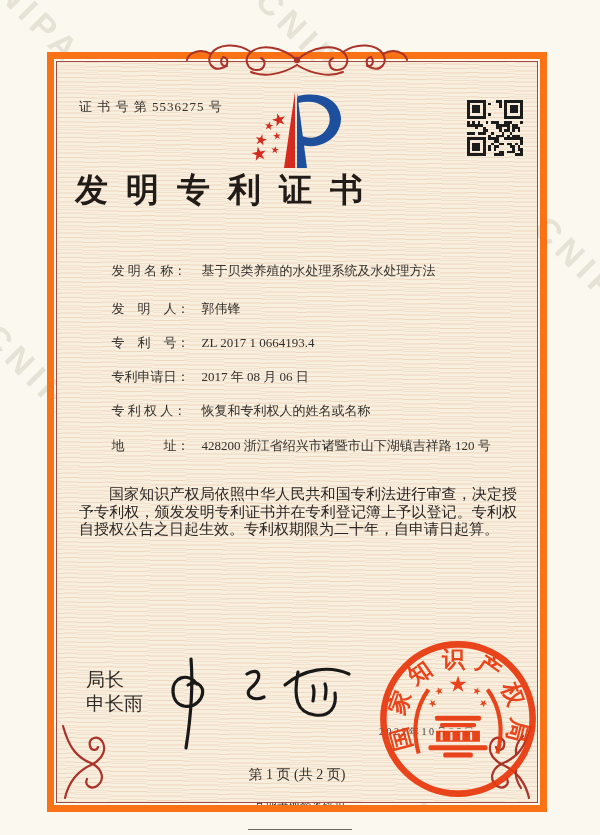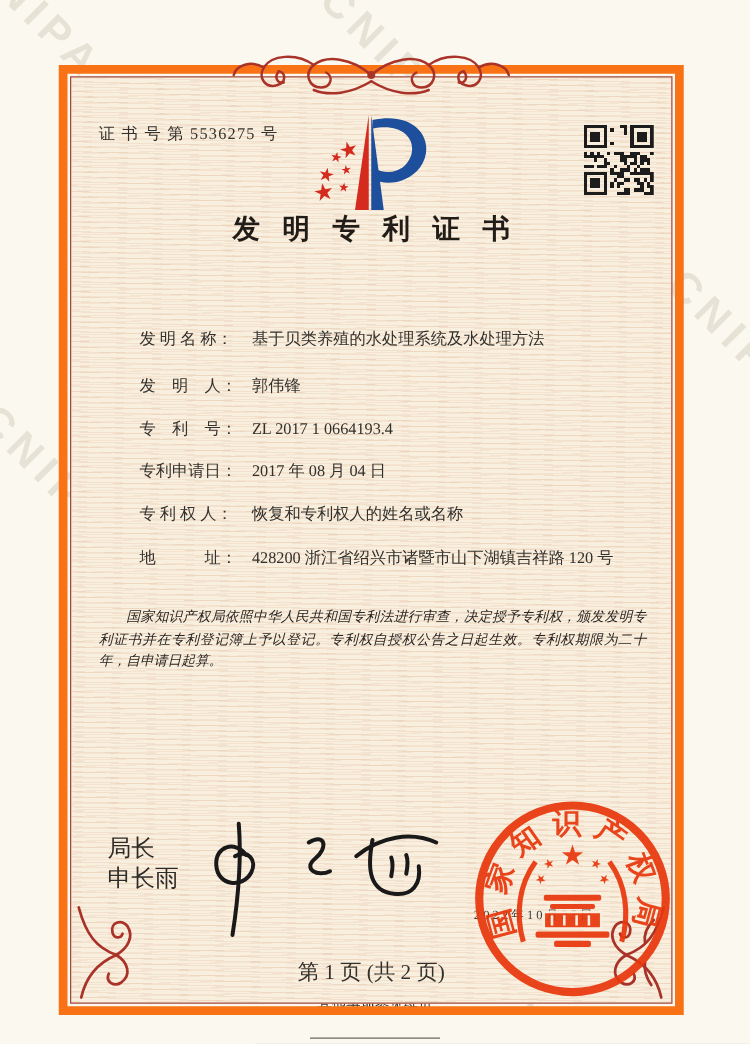--- a/index.html
+++ b/index.html
@@ -33,47 +33,47 @@
   }
   .ornament{position:absolute;z-index:2;pointer-events:none}
   .top-flourish{left:50%;top:-21px;transform:translateX(-50%)}
   .corner-br{right:2px;bottom:0}
   .corner-bl{left:2px;bottom:0;transform:scaleX(-1)}
 
   .cert-no{position:absolute;left:22px;top:36px;font-size:13px;letter-spacing:1px;white-space:pre}
   .logo{position:absolute;left:50%;margin-left:-65px;top:28px;width:130px;height:80px}
   .qr{position:absolute;right:14px;top:38px;width:56px;height:56px}
   .title{
-    position:absolute;left:0;right:0;top:106px;text-align:center;
-    font-size:22px;font-weight:bold;letter-spacing:18px;text-indent:18px;color:#211c17;
+    position:absolute;left:0;right:0;top:106px;text-align:left;
+    font-size:33px;font-weight:bold;letter-spacing:18px;text-indent:18px;color:#211c17;
     white-space:nowrap;
   }
 
   .fields{position:absolute;left:22px;right:18px;top:0;height:0}
   .frow{position:absolute;left:0;right:0;font-size:13px;white-space:pre;color:#33302c}
   .frow .flabel{display:inline-block;min-width:90px;white-space:pre}
   .r1{top:184px}.r2{top:222px}.r3{top:256px}.r4{top:290px}.r5{top:324px}.r6{top:359px}.r7{top:394px}
   .pair2{position:absolute;left:227px;top:0;white-space:pre}
 
   .bodytext{
     position:absolute;left:22px;right:20px;top:424px;
-    font-size:11px;line-height:17.5px;text-align:justify;
-    font-style:italic;color:#2a2522;
+    font-size:15px;line-height:17.5px;text-align:justify;
+    color:#2a2522;
   }
   .bodytext p{margin:0;text-indent:2em}
 
   .signer{position:absolute;left:29px;top:606px;font-size:19px;line-height:24px;color:#2e2a25}
   .signature{position:absolute;left:100px;top:590px;width:215px;height:105px;z-index:2}
 
   .seal{position:absolute;left:319px;top:575px;width:164px;height:164px;z-index:3}
   .seal-date{
     position:absolute;left:322px;top:663px;width:156px;z-index:2;
     font-size:10px;letter-spacing:2.5px;color:#3c3c3c;white-space:pre;
   }
-  .page-info{position:absolute;left:0;right:0;top:704px;text-align:center;font-size:17px;color:#33302b}
+  .page-info{position:absolute;left:0;right:0;top:704px;text-align:center;font-size:14px;color:#33302b}
 
   .footer-note{position:absolute;left:0;right:0;top:796px;text-align:center;font-size:11.5px;color:#33302b}
   .footer-note span{border-bottom:1px solid #6b675f;padding:0 6px 20px}
 </style>
 </head>
 <body>
 
 <div class="page">
 
   <div class="wm wm1">CNIPA</div>
@@ -354,21 +354,21 @@
         <div class="frow r1">
           <span class="flabel">发 明 名 称：</span><span class="fvalue">基于贝类养殖的水处理系统及水处理方法</span>
         </div>
         <div class="frow r2">
           <span class="flabel">发　明　人：</span><span class="fvalue">郭伟锋</span>
         </div>
         <div class="frow r3">
           <span class="flabel">专　利　号：</span><span class="fvalue">ZL 2017 1 0664193.4</span>
         </div>
         <div class="frow r4">
-          <span class="flabel">专利申请日：</span><span class="fvalue">2017 年 08 月 04 日</span>
+          <span class="flabel">专利申请日：</span><span class="fvalue">2017 年 08 月 06 日</span>
         </div>
         <div class="frow r5">
           <span class="flabel">专 利 权 人：</span><span class="fvalue">恢复和专利权人的姓名或名称</span>
         </div>
         <div class="frow r6">
           <span class="flabel">地　　　址：</span><span class="fvalue">428200 浙江省绍兴市诸暨市山下湖镇吉祥路 120 号</span>
         </div>
         <div class="frow r7">
         </div>
       </div>

